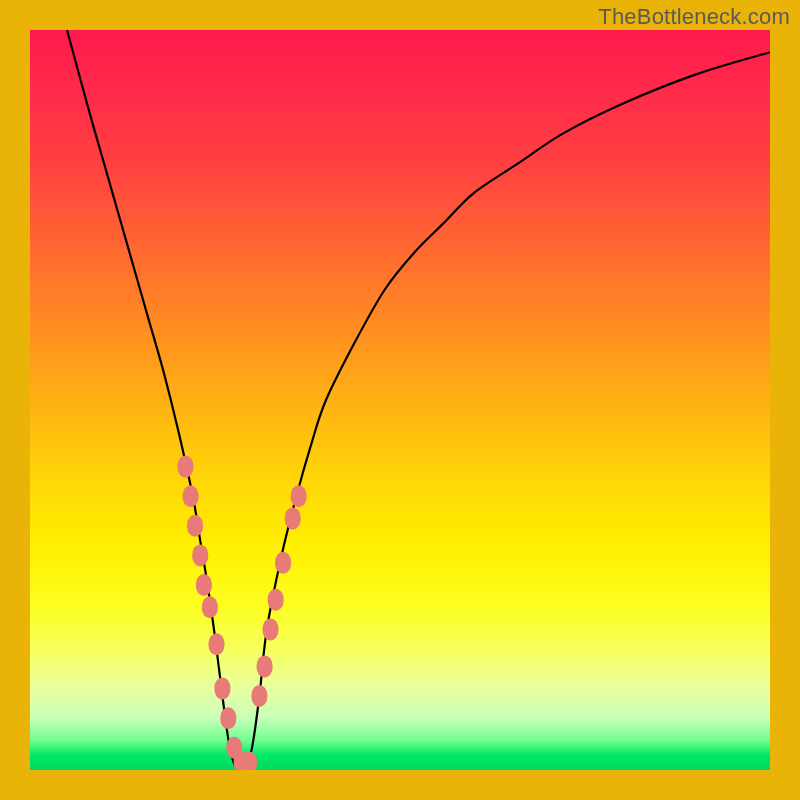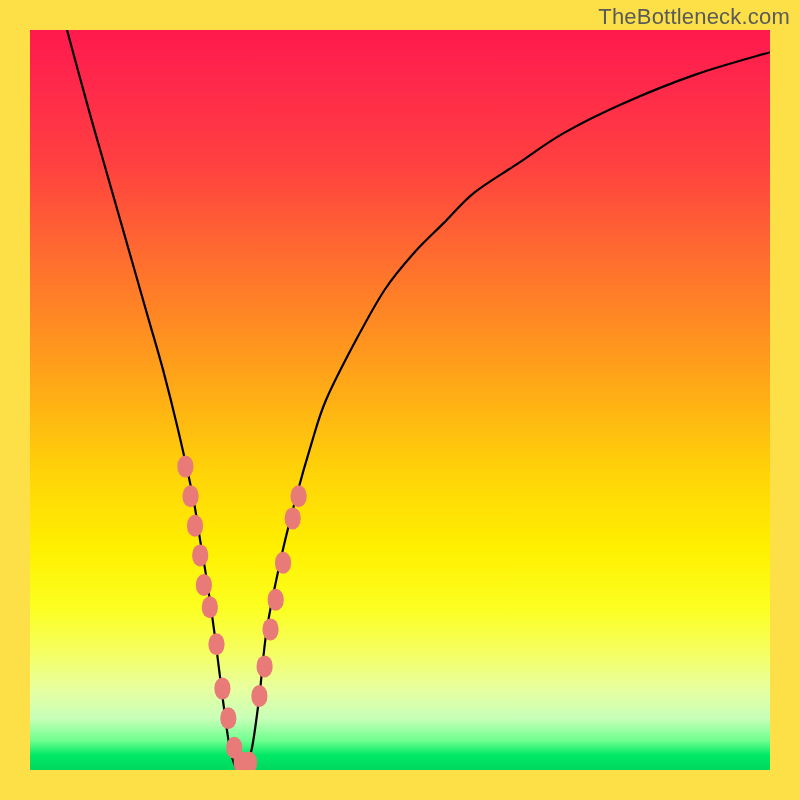--- a/index.html
+++ b/index.html
@@ -8,21 +8,21 @@
     width: 800px;
     height: 800px;
     overflow: hidden;
     background: #000;
     font-family: Arial, Helvetica, sans-serif;
   }
   .frame {
     position: relative;
     width: 800px;
     height: 800px;
-    background: #fde047;
+    background: #eab308;
   }
   .plot {
     position: absolute;
     left: 30px;
     top: 30px;
     width: 740px;
     height: 740px;
     overflow: hidden;
   }
   .gradient {

